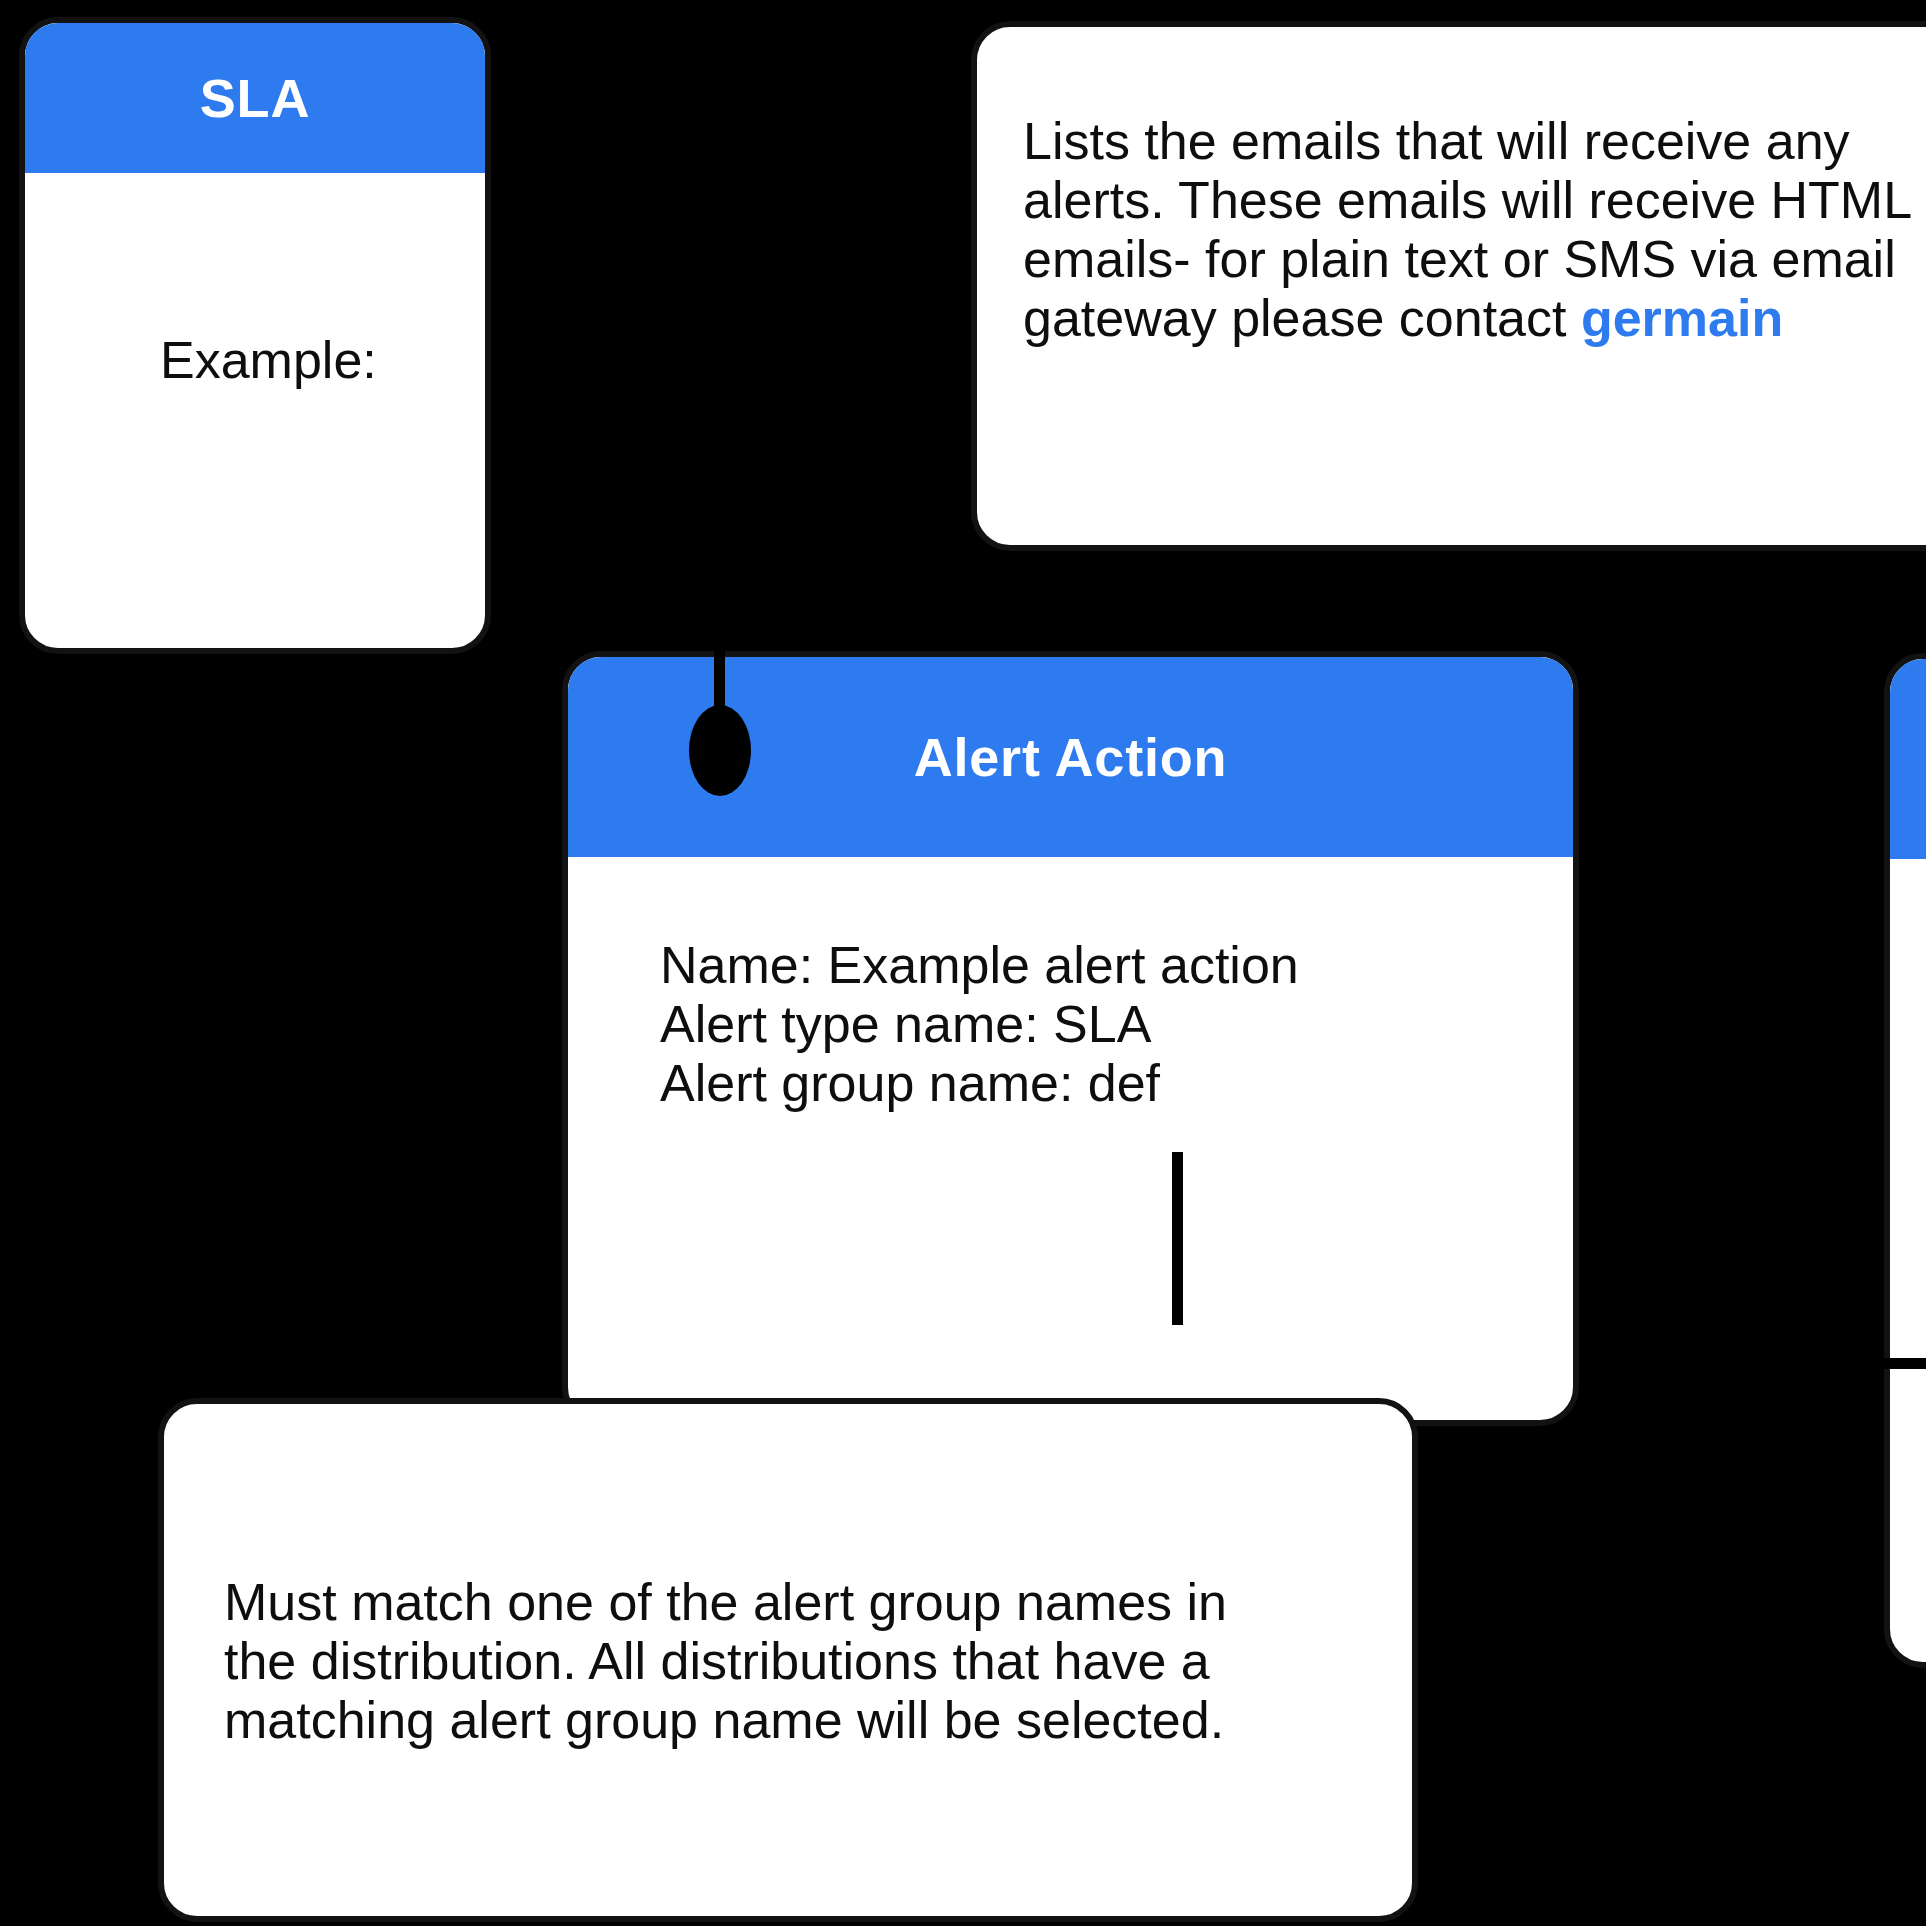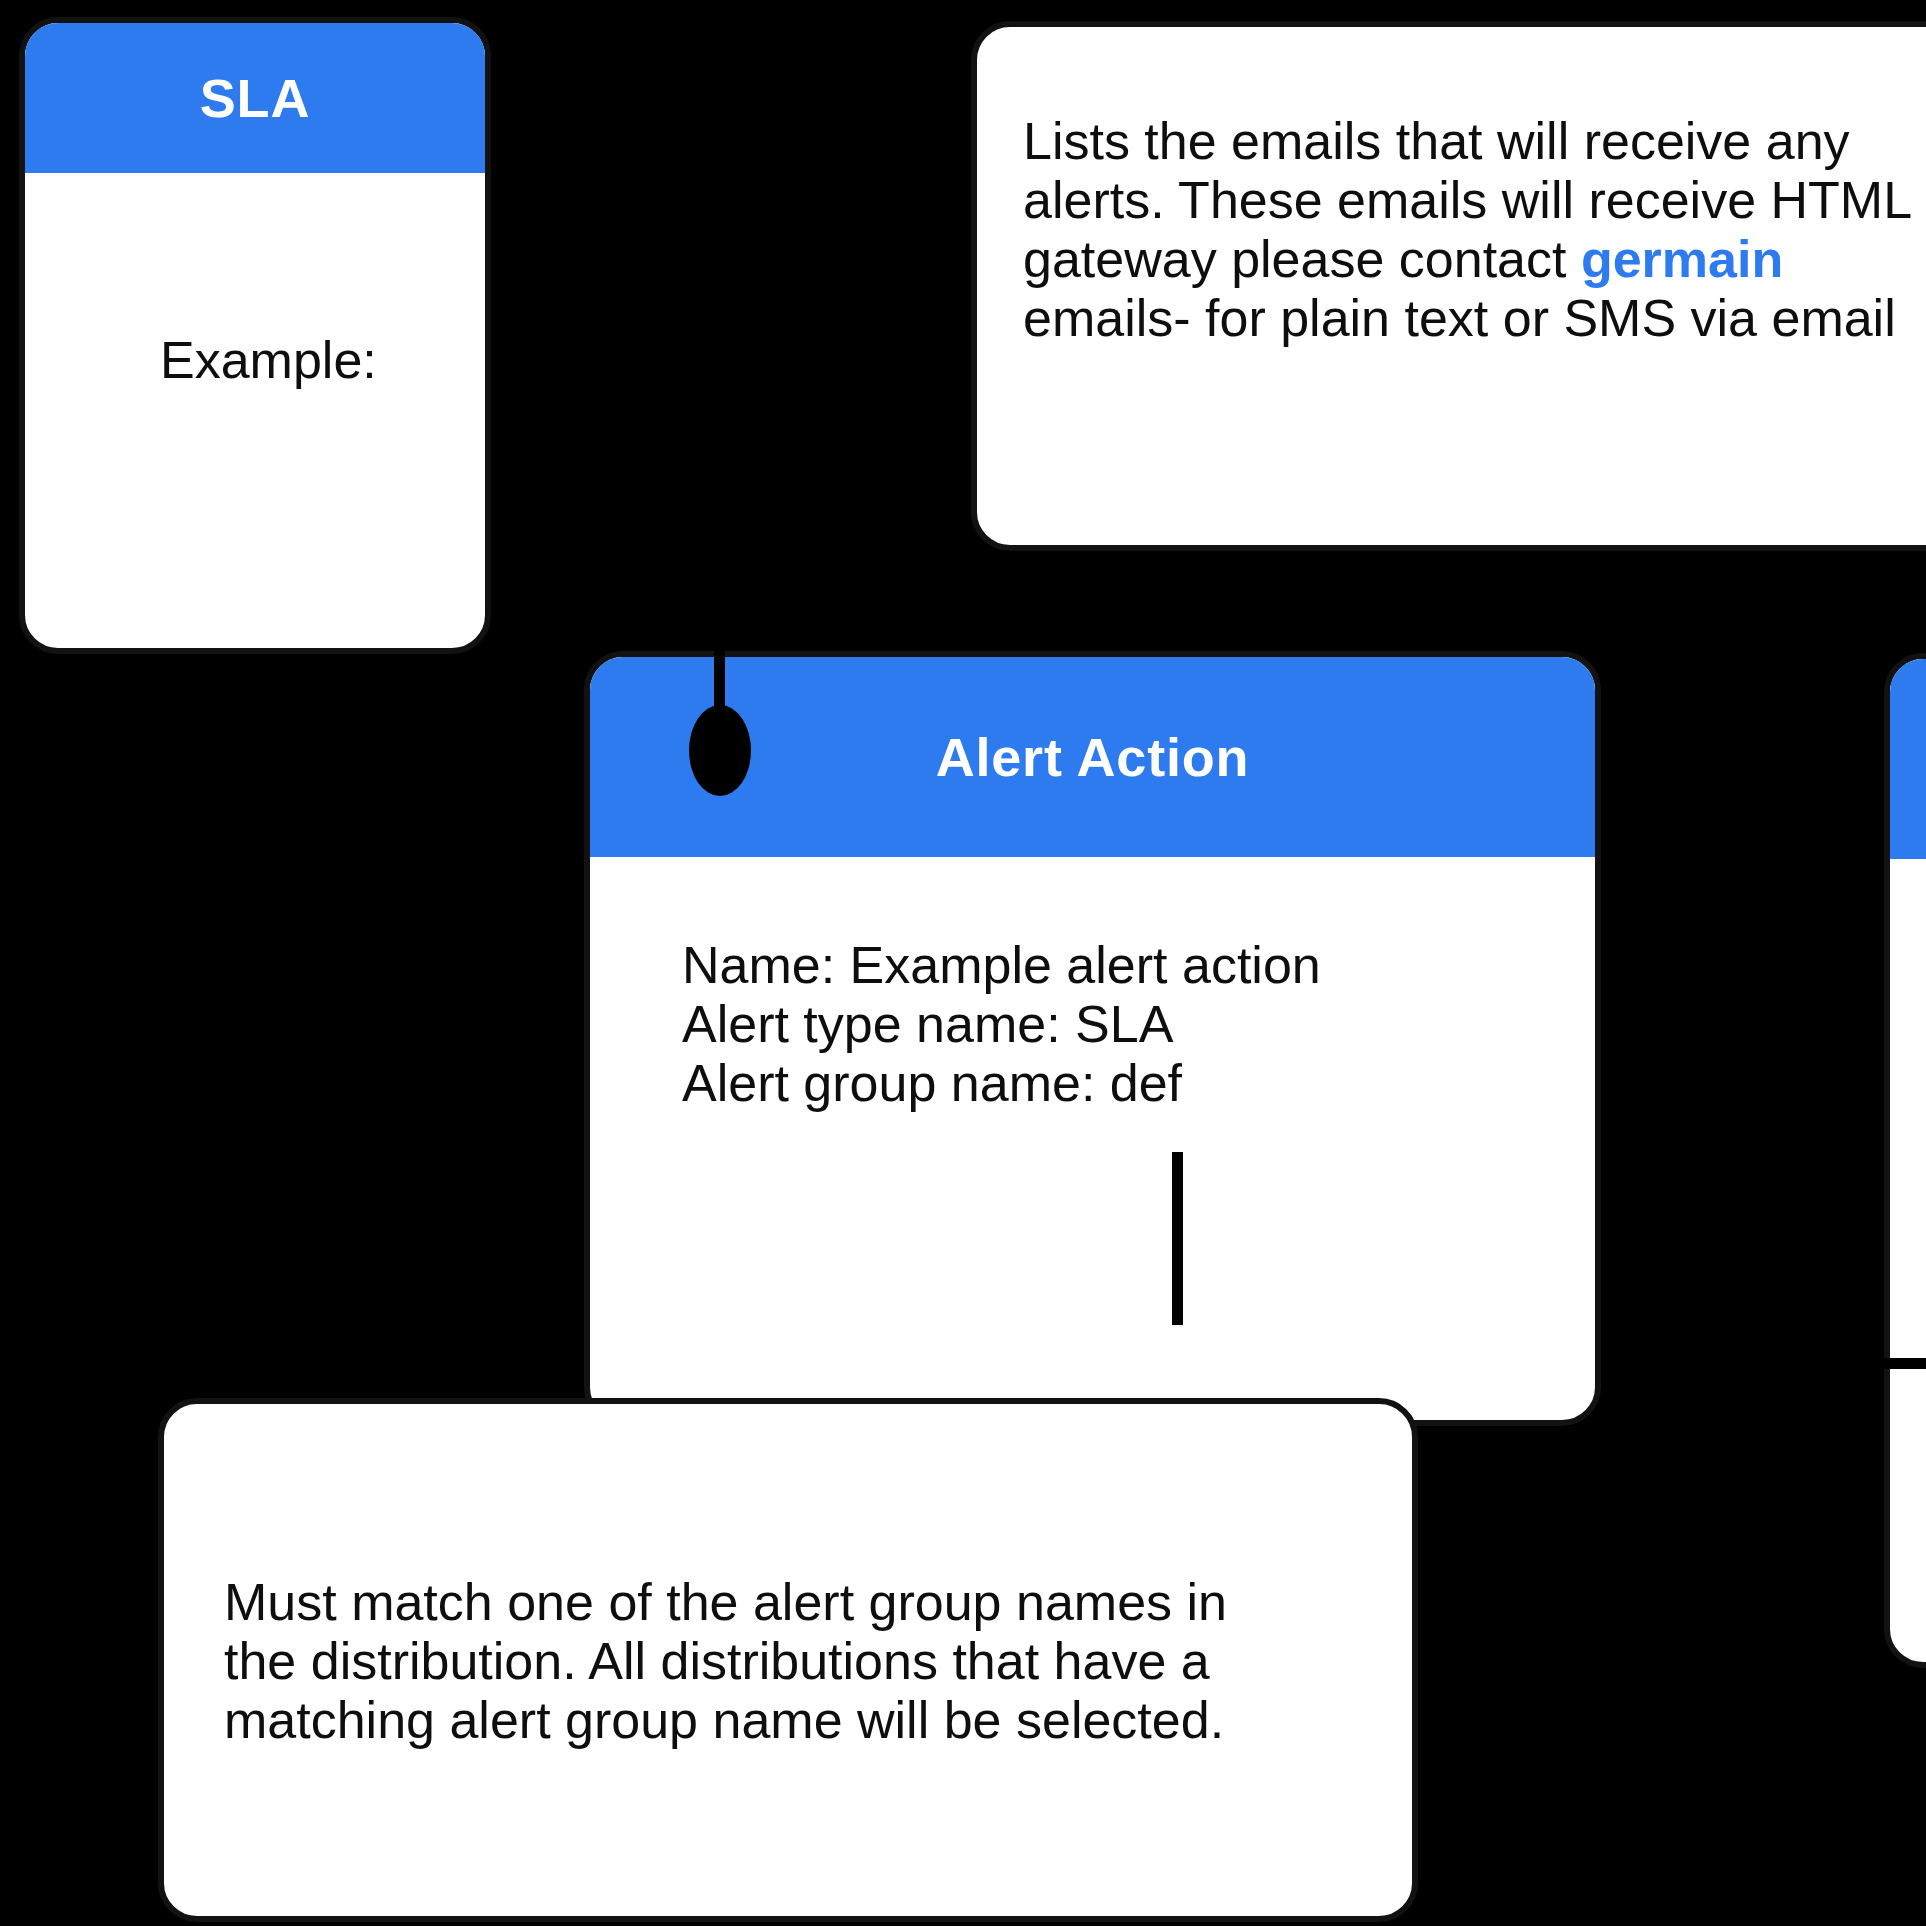--- a/index.html
+++ b/index.html
@@ -57,21 +57,21 @@
   }
 
   
   #card-sla            { left: 19px;   top: 17.3px;   width: 472px; height: 637px; }
   #card-sla .card-header { height: 150px; }
   #sla-actions         { left: 135px;  top: 308px; }
 
   #card-note-top       { left: 971px; top: 21px;   width: 1150px; height: 530px; }
   #note-top-text       { left: 46px;  top: 85px; }
 
-  #card-alert-action   { left: 562px; top: 651px; width: 1017px; height: 775px; margin-left: 22px; }
+  #card-alert-action   { left: 562px; top: 651px; width: 1017px; height: 775px; }
   #card-alert-action .card-header { height: 200px; }
   #aa-body             { left: 92px;  top: 279px; }
 
   #card-distribution   { left: 1884px; top: 653px; width: 1009px; height: 1015px; }
   #card-distribution .card-header { height: 200px; }
 
   #card-note-bottom    { left: 158px;  top: 1398px; width: 1260px; height: 524px; }
   #note-bottom-text    { left: 60px;  top: 169px; }
 
   
@@ -102,24 +102,24 @@
   </div>
   <div class="card-body-abs" id="sla-actions">
     <div class="line">Example:</div>
   </div>
 </div>
 
 <div class="card" id="card-note-top">
   <div class="card-body-abs" id="note-top-text">
     <div class="line">Lists the emails that will receive any</div>
     <div class="line">alerts. These emails will receive HTML</div>
+    <div class="line">emails- for plain text or SMS via email</div>
     <div class="line">
       <span>gateway please contact </span><span class="link">germain</span>
     </div>
-    <div class="line">emails- for plain text or SMS via email</div>
   </div>
 </div>
 
 <div class="card" id="card-alert-action">
   <div class="card-header">
     <span class="card-title">Alert Action</span>
   </div>
   <div class="card-body-abs" id="aa-body">
     <div class="line">Name: Example alert action</div>
     <div class="line">Alert type name: SLA</div>

